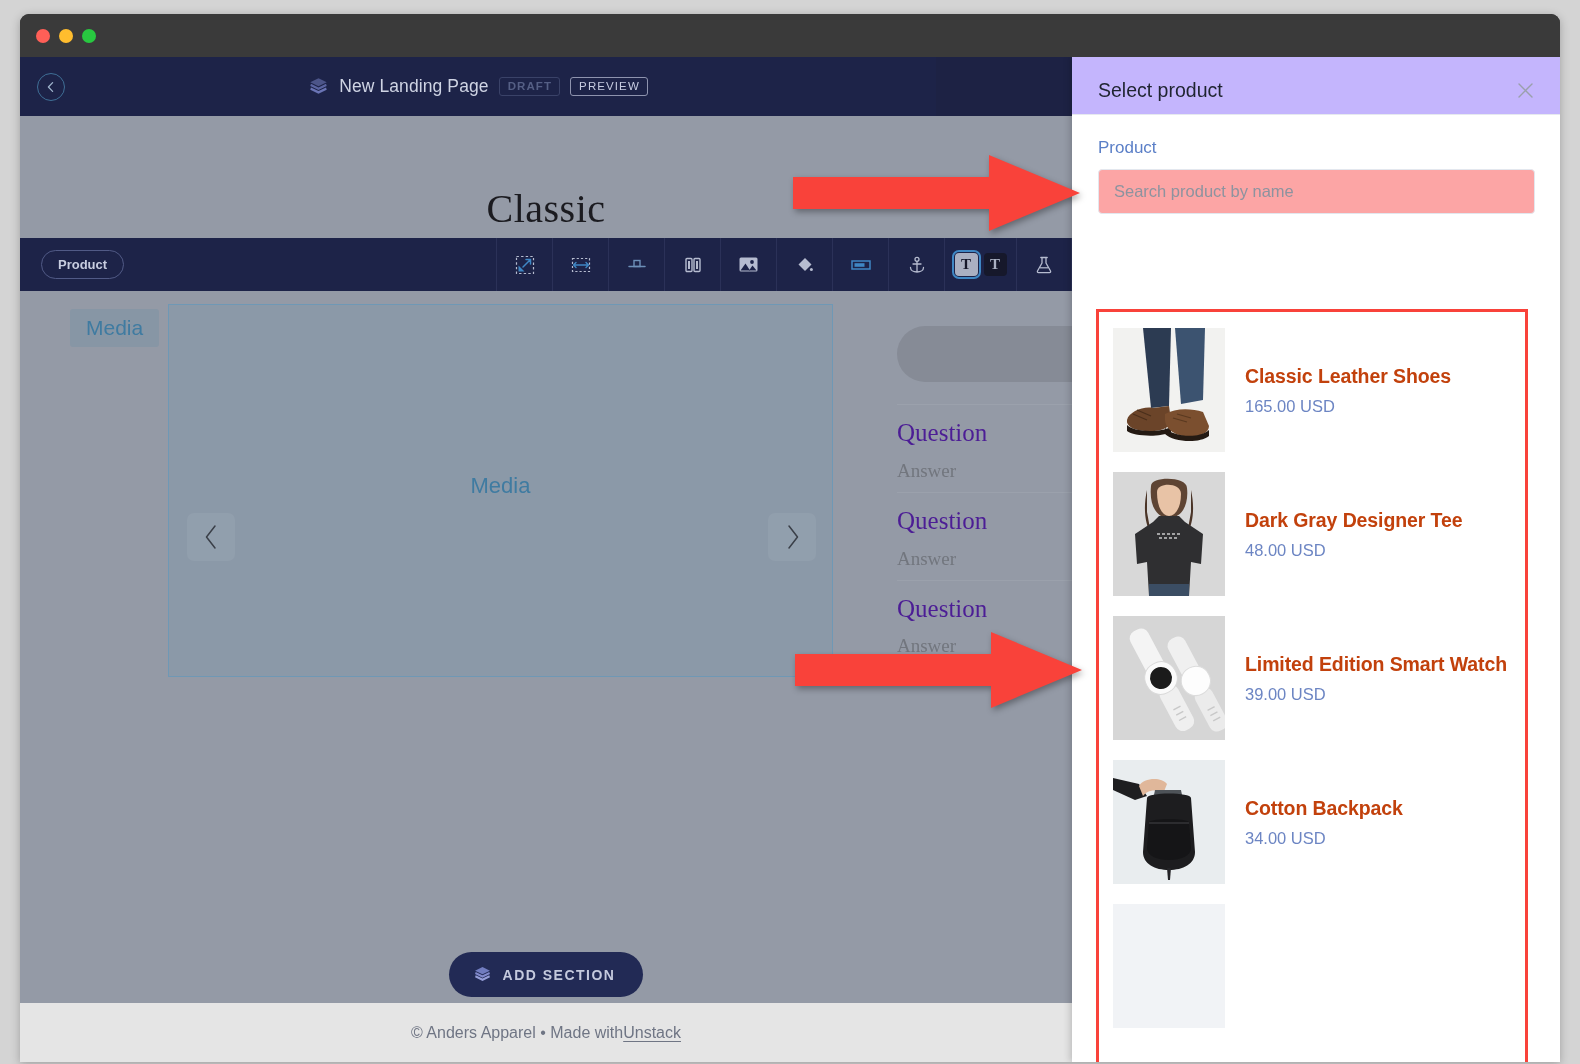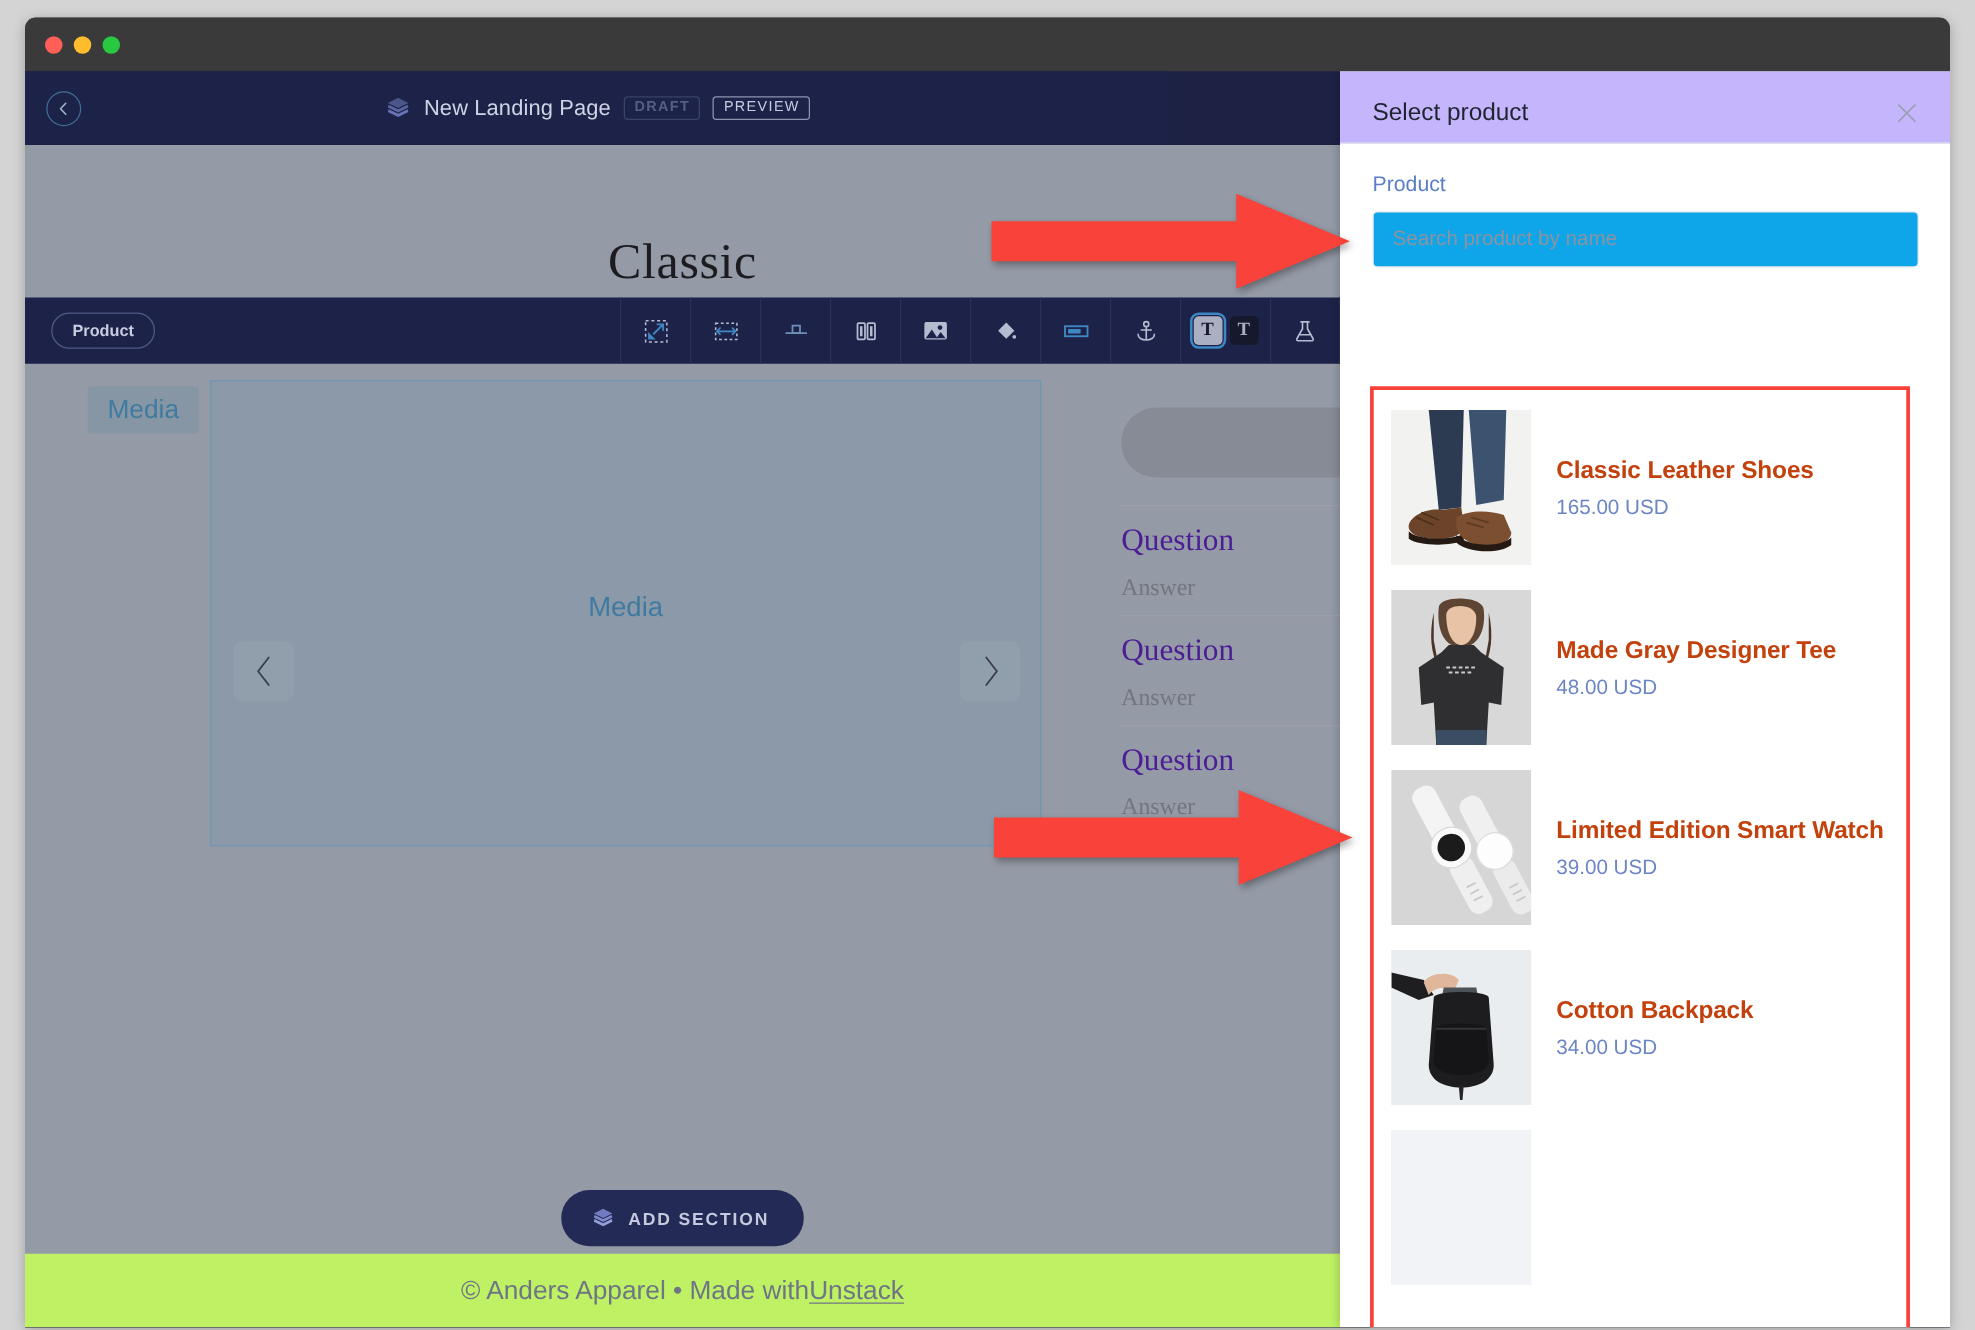--- a/index.html
+++ b/index.html
@@ -266,26 +266,26 @@
     border-radius: 26px;
     cursor: pointer;
   }
 
   
   .site-footer {
     position: absolute;
     left: 0; bottom: 0;
     width: 1052px;
     height: 59px;
-    background: #bef264;
+    background: #e5e5e5;
     display: flex;
     align-items: center;
     justify-content: center;
     color: #6f7584;
-    font-size: 21px;
+    font-size: 16px;
   }
   .site-footer u { text-decoration-thickness: 1px; text-underline-offset: 3px; }
 
   
   .panel {
     position: absolute;
     right: 0; top: 0;
     width: 488px;
     height: 1005px;
     background: #ffffff;
@@ -304,21 +304,21 @@
 
   .panel-body { padding: 23px 25px 0 26px; }
   .field-label {
     color: #5b7fc7;
     font-size: 17px;
     margin-bottom: 11px;
   }
   .search-input {
     width: 100%;
     height: 45px;
-    background: #0ea5e9;
+    background: #fca5a5;
     border: 1px solid #e3e7ee;
     border-radius: 4px;
     padding: 12px 15px;
     font-size: 16.5px;
     color: #2b3240;
     font-family: "Liberation Sans", sans-serif;
     outline: none;
   }
   .search-input::placeholder { color: #8d939f; }
 
@@ -592,21 +592,21 @@
                   <path d="M38 14 C38 4 74 4 74 16 C76 34 68 46 56 46 C44 46 36 34 38 14 Z" fill="#5e4433"></path>
                   <path d="M44 20 C44 10 68 10 68 22 C68 36 62 44 56 44 C50 44 44 36 44 20 Z" fill="#e8c3a6"></path>
                   <path d="M34 18 C30 36 32 52 38 62 L34 40 Z" fill="#4a3427"></path>
                   <path d="M78 18 C82 36 80 52 74 62 L78 40 Z" fill="#4a3427"></path>
                   <path d="M46 44 H66 L72 50 L90 62 L88 92 L78 90 L76 124 H36 L34 90 L24 92 L22 62 L40 50 Z" fill="#2f2f31"></path>
                   <path d="M44 62 H68 M46 66 H66" stroke="#c9c9c9" stroke-width="1.6" stroke-dasharray="3 2"></path>
                   <path d="M36 112 H76 L76 124 H36 Z" fill="#3b4d63"></path>
                 </svg>
               </div>
               <div>
-                <div class="p-name">Made Gray Designer Tee</div>
+                <div class="p-name">Dark Gray Designer Tee</div>
                 <div class="p-price">48.00 USD</div>
               </div>
             </div>
 
             <div class="product-row">
               <div class="thumb">
                 <svg viewBox="0 0 112 124" preserveAspectRatio="xMidYMid slice">
                   <rect width="112" height="124" fill="#d6d6d6"></rect>
                   <g transform="rotate(-28 48 62)">
                     <rect x="38" y="8" width="20" height="48" rx="8" fill="#f4f4f4"></rect>

